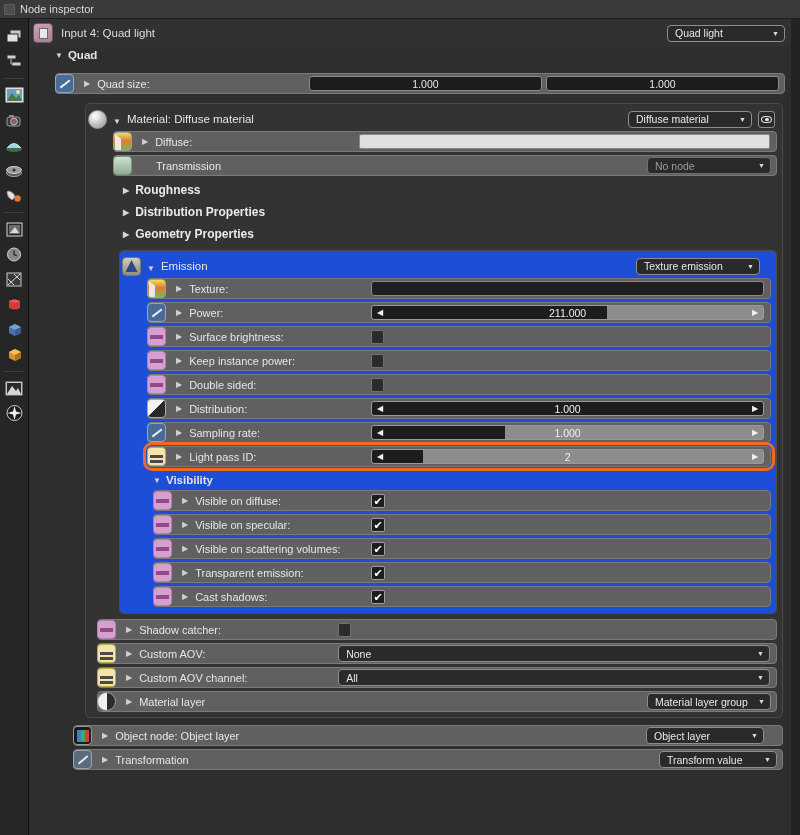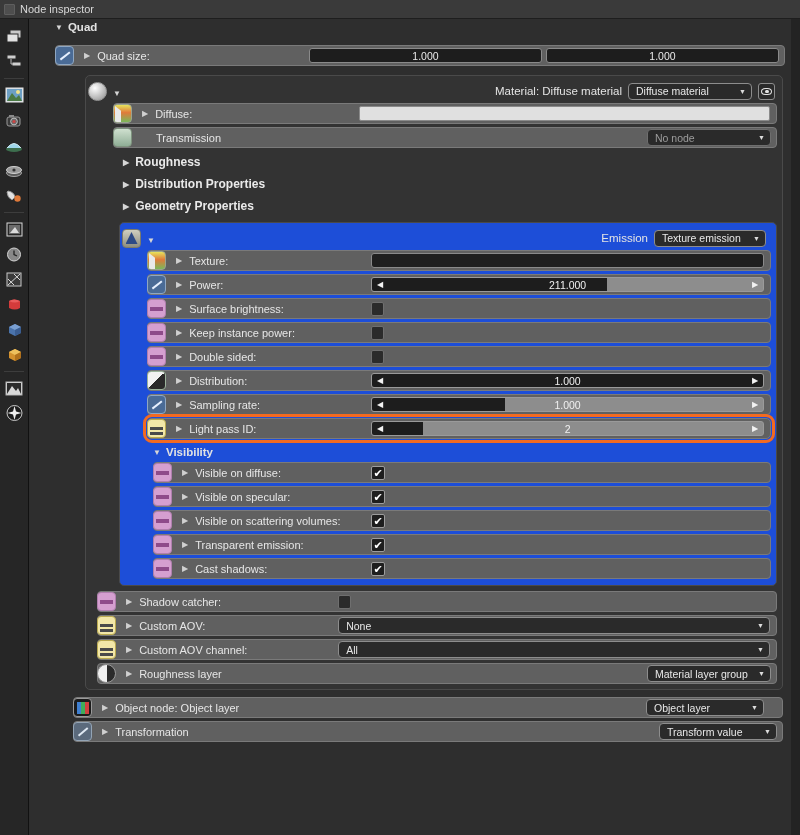--- a/index.html
+++ b/index.html
@@ -165,21 +165,21 @@
   .eye span { width: 11px; height: 7px; border: 1.3px solid #e4e4e4; border-radius: 50% / 60%; position: relative; }
   .eye span::after { content:""; position:absolute; left:3.2px; top:1.4px; width:3.5px; height:3.5px; background:#e4e4e4; border-radius:50%; }
 
   
   .box {
     border: 1px solid #4a4a4a; border-radius: 5px;
     background: #333333; padding: 4px 5px 5px;
   }
   .box.l2 { background: #1d4ed8; }
   .boxhdr { display: flex; align-items: center; gap: 6px; height: 22px; padding-right: 2px; }
-  .boxhdr .t { color: #e4e4e4; font-size: 11.5px; flex: 1; text-align: right; }
+  .boxhdr .t { color: #e4e4e4; font-size: 11.5px; flex: 1; }
 
   .sect-link {
     color: #eaeaea; font-size: 12px; font-weight: bold;
     display: flex; align-items: center; gap: 6px; height: 22px; padding-left: 10px;
   }
 
   
   .hl {
     outline: 3px solid #f26a21; outline-offset: 1px; border-radius: 5px;
   }
@@ -297,20 +297,29 @@
       <div class="ticon">
         <svg width="17" height="16">
             <circle cx="8.5" cy="8" r="7.5" fill="#1d1d1d" stroke="#c9c9c9"></circle>
             <path d="M8.5 1 L10 6.5 L15.5 8 L10 9.5 L8.5 15 L7 9.5 L1.5 8 L7 6.5 Z" fill="#f0f0f0"></path>
           </svg>
       </div>
     </div>
 
     <div class="panel">
 
+      <div class="hdr">
+        <div class="hdr-ico">
+            <i></i>
+          </div>
+        <div class="hdr-title">Input 4: Quad light</div>
+        <div class="combo" style="width:118px">
+          <span>Quad light</span>
+        </div>
+      </div>
 
       <div style="padding:2px 6px 0 26px;">
         <div class="grp tri-d" style="margin-bottom:12px">
           <span>Quad</span>
         </div>
         <div class="row">
           <div class="badge b-flt"></div>
           <span class="arr">▶</span>
           <span class="lbl">Quad size:</span>
           <div class="num" style="width:233px;margin-left:auto;margin-right:4px">
@@ -358,21 +367,21 @@
           </div>
           <div class="sect-link tri-r">
             <span>Geometry Properties</span>
           </div>
 
           <div class="box l2" style="margin:5px 0 0 6px;">
             <div class="boxhdr">
               <div class="badge b-emis" style="margin-left:-3px"></div>
               <span class="tri-d"></span>
               <span class="t">Emission</span>
-              <div class="combo" style="width:112px;margin-right:3px">
+              <div class="combo" style="width:124px;margin-right:9px">
                 <span>Texture emission</span>
               </div>
             </div>
 
             <div style="padding-left:22px;padding-top:1px">
 
               <div class="row">
                 <div class="badge b-tex"></div>
                 <span class="arr">▶</span>
                 <span class="lbl" style="width:182px">Texture:</span>
@@ -507,21 +516,21 @@
               <div class="badge b-int"></div>
               <span class="arr">▶</span>
               <span class="lbl" style="width:199px">Custom AOV channel:</span>
               <div class="combo wide">
                 <span>All</span>
               </div>
             </div>
             <div class="row" style="margin-bottom:0">
               <div class="badge b-half"></div>
               <span class="arr">▶</span>
-              <span class="lbl" style="flex:1">Roughness layer</span>
+              <span class="lbl" style="flex:1">Material layer</span>
               <div class="combo" style="width:124px;margin-right:5px">
                 <span>Material layer group</span>
               </div>
             </div>
           </div>
 
         </div>
       </div>
 
       <div style="margin:7px 8px 0 44px">

